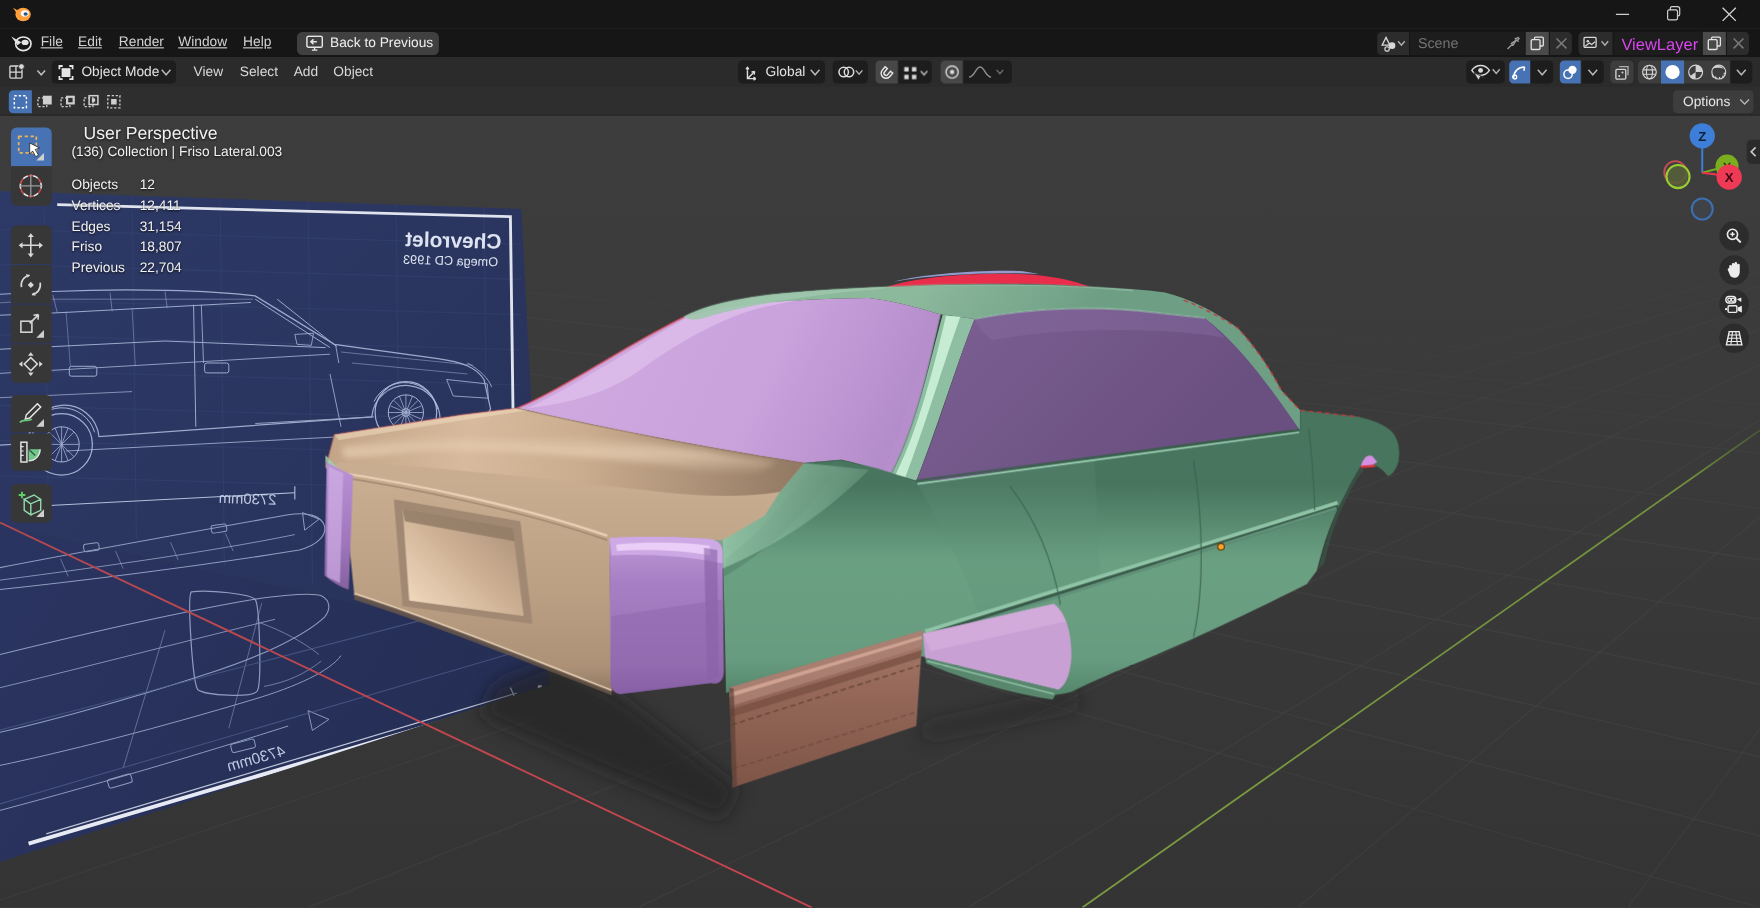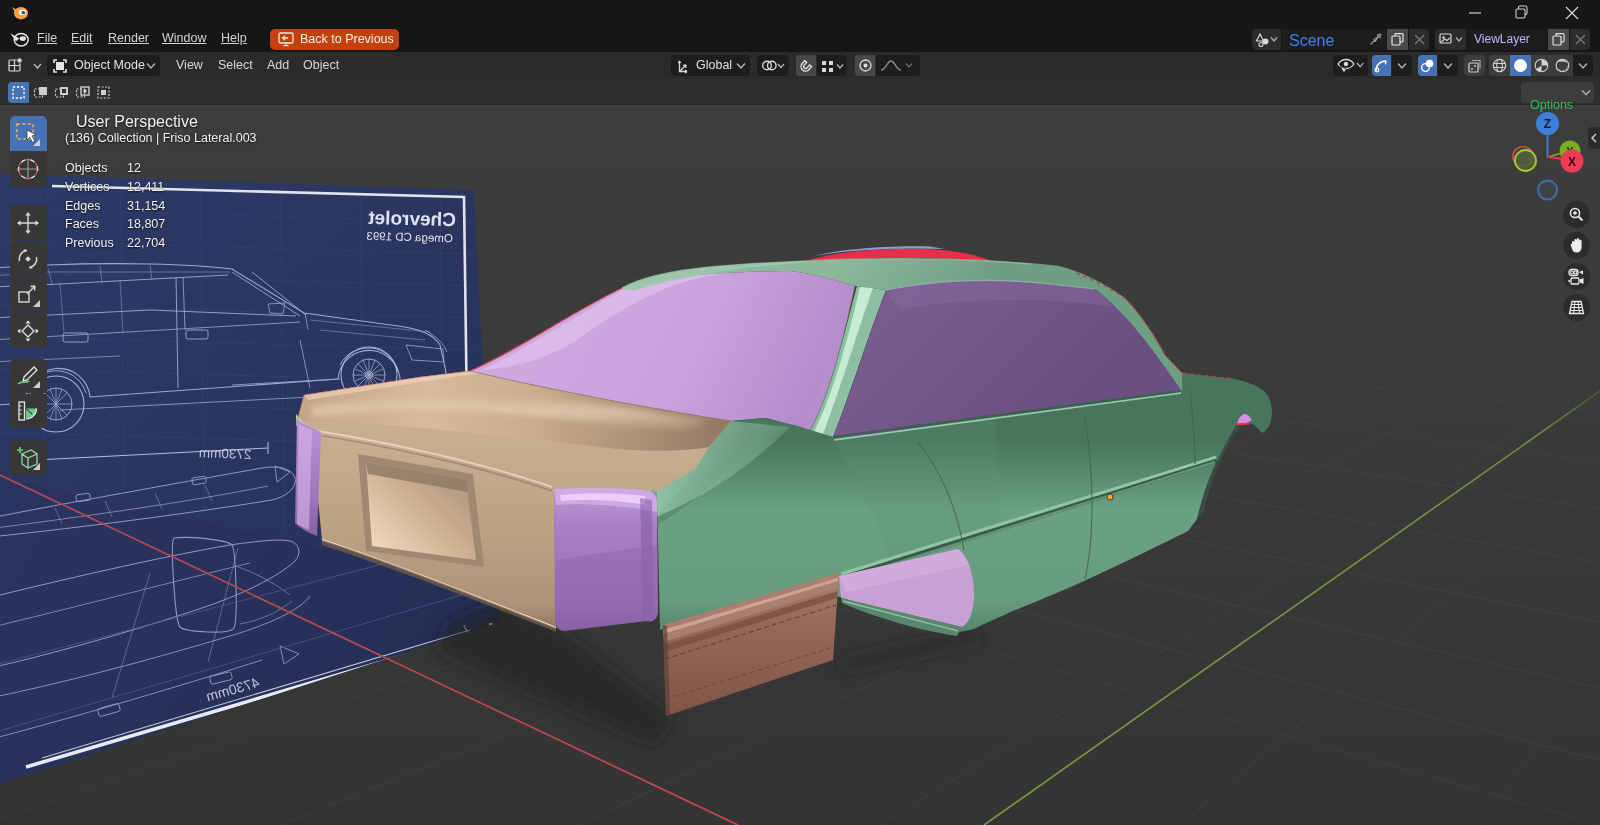--- a/index.html
+++ b/index.html
@@ -4,21 +4,21 @@
 <style>
   * { margin:0; padding:0; box-sizing:border-box; }
   html,body { width:1600px; height:825px; overflow:hidden; background:#3a3a3a;
     font-family:"Liberation Sans", sans-serif; }
   .abs { position:absolute; }
   #titlebar { position:absolute; left:0; top:0; width:1600px; height:26px; background:#161616; }
   #title-text { position:absolute; left:34px; top:5px; font-size:12.5px; color:#dadada; letter-spacing:0.2px; }
   .winbtn { position:absolute; top:0; width:46px; height:26px; color:#cfcfcf; }
   #menubar { position:absolute; left:0; top:26px; width:1600px; height:26px; background:#161616; }
   .menuitem { position:absolute; top:5px; font-size:12.5px; color:#d2d2d2;text-decoration:underline; }
-  #backbtn { position:absolute; left:270px; top:2.5px; width:129px; height:21px; background:#c2410c;
+  #backbtn { position:absolute; left:270px; top:2.5px; width:129px; height:21px; background:#404040;
     border-radius:5px; color:#efefef; font-size:12.5px; line-height:21px; }
   #toolheader { position:absolute; left:0; top:52px; width:1600px; height:27px; background:#2b2b2b; }
   .hmenu { position:absolute; top:6px; font-size:12.5px; color:#d8d8d8; }
   .pill { position:absolute; background:#1d1d1d; border-radius:4px; height:21px; top:3px; }
   #toolsettings { position:absolute; left:0; top:79px; width:1600px; height:26px; background:#2e2e2e; border-bottom:1px solid #262626; }
   #viewport { position:absolute; left:0; top:105px; width:1600px; height:720px; }
   .ovl { position:absolute; color:#f2f2f2; font-size:12.5px; text-shadow:0 1px 2px rgba(0,0,0,0.8); }
 </style>
 </head>
 <body>
@@ -435,21 +435,21 @@
   </div>
     <div class="abs" style="left:1252px;top:2.5px;width:29px;height:21px;background:#2c2c2c;border-radius:4px 0 0 4px">
     <svg class="abs" style="left:2px;top:2px" width="26" height="17" viewBox="0 0 26 17">
       <path d="M6,3 L9.5,10 L2.5,10 Z" fill="none" stroke="#d8d8d8" stroke-width="1.2"></path>
       <circle cx="11.5" cy="10.5" r="3" fill="#d8d8d8"></circle>
       <circle cx="7" cy="13.5" r="2" fill="none" stroke="#d8d8d8" stroke-width="1.1"></circle>
       <path d="M17,6.5 l3,3.5 l3,-3.5" fill="none" stroke="#b0b0b0" stroke-width="1.3"></path>
     </svg>
   </div>
   <div class="abs" style="left:1282px;top:2.5px;width:104px;height:21px;background:#1d1d1d">
-    <span style="position:absolute;left:7px;top:3.5px;font-size:16px;color:#3b82f6">Scene</span>
+    <span style="position:absolute;left:7px;top:3.5px;font-size:13px;color:#737373">Scene</span>
     <svg class="abs" style="right:3px;top:3px" width="15" height="15" viewBox="0 0 15 15">
       <path d="M9,2.5 L12.5,6 M10,3.5 L12,2 L13,3 L11.5,5 M10.5,4.5 L6,7.5 L7.5,9 Z M6.8,8.2 L2.5,12.5" fill="none" stroke="#9a9a9a" stroke-width="1.2"></path>
     </svg>
   </div>
   <div class="abs" style="left:1387px;top:2.5px;width:21px;height:21px;background:#4a4a4a">
     <svg class="abs" style="left:3px;top:3px" width="15" height="15" viewBox="0 0 15 15">
       <rect x="2" y="4" width="8" height="9" rx="1" fill="none" stroke="#e2e2e2" stroke-width="1.2"></rect>
       <path d="M5,4 V2.5 A0.8,0.8 0 0 1 5.8,1.7 L12,1.7 A1,1 0 0 1 13,2.7 L13,9 A0.8,0.8 0 0 1 12.2,9.8 L10,9.8" fill="none" stroke="#e2e2e2" stroke-width="1.2"></path>
     </svg>
   </div>
@@ -460,21 +460,21 @@
   </div>
   <div class="abs" style="left:1435px;top:2.5px;width:31px;height:21px;background:#2c2c2c;border-radius:4px 0 0 4px">
     <svg class="abs" style="left:3px;top:2px" width="27" height="17" viewBox="0 0 27 17">
       <rect x="2" y="3" width="11" height="9" rx="1" fill="none" stroke="#d8d8d8" stroke-width="1.2"></rect>
       <circle cx="5.5" cy="6.5" r="1.2" fill="#d8d8d8"></circle>
       <path d="M3,11 L7,8 L9,9.5 L12,7" fill="none" stroke="#d8d8d8" stroke-width="1.1"></path>
       <path d="M18,6.5 l3,3.5 l3,-3.5" fill="none" stroke="#b0b0b0" stroke-width="1.3"></path>
     </svg>
   </div>
   <div class="abs" style="left:1467px;top:2.5px;width:80px;height:21px;background:#1d1d1d">
-    <span style="position:absolute;left:7px;top:3.5px;font-size:12px;color:#c4b5fd">ViewLayer</span>
+    <span style="position:absolute;left:7px;top:3.5px;font-size:15px;color:#d946ef">ViewLayer</span>
   </div>
   <div class="abs" style="left:1548px;top:2.5px;width:21px;height:21px;background:#4a4a4a">
     <svg class="abs" style="left:3px;top:3px" width="15" height="15" viewBox="0 0 15 15">
       <rect x="2" y="4" width="8" height="9" rx="1" fill="none" stroke="#e2e2e2" stroke-width="1.2"></rect>
       <path d="M5,4 V2.5 A0.8,0.8 0 0 1 5.8,1.7 L12,1.7 A1,1 0 0 1 13,2.7 L13,9 A0.8,0.8 0 0 1 12.2,9.8 L10,9.8" fill="none" stroke="#e2e2e2" stroke-width="1.2"></path>
     </svg>
   </div>
   <div class="abs" style="left:1570px;top:2.5px;width:20px;height:21px;background:#2c2c2c;border-radius:0 4px 4px 0">
     <svg class="abs" style="left:4px;top:4px" width="13" height="13">
         <path d="M2,2 L11,11 M11,2 L2,11" stroke="#787878" stroke-width="1.4"></path>
@@ -729,21 +729,21 @@
 </div>
 
 <div class="ovl" style="left:76px;top:113px;font-size:16px">User Perspective</div>
 <div class="ovl" style="left:65px;top:131px;font-size:12.5px">(136) Collection | Friso Lateral.003</div>
 <div class="ovl" style="left:65px;top:161px">Objects</div>
 <div class="ovl" style="left:127px;top:161px">12</div>
 <div class="ovl" style="left:65px;top:180px">Vertices</div>
 <div class="ovl" style="left:127px;top:180px">12,411</div>
 <div class="ovl" style="left:65px;top:199px">Edges</div>
 <div class="ovl" style="left:127px;top:199px">31,154</div>
-<div class="ovl" style="left:65px;top:217px">Faces</div>
+<div class="ovl" style="left:65px;top:217px">Friso</div>
 <div class="ovl" style="left:127px;top:217px">18,807</div>
 <div class="ovl" style="left:65px;top:236px">Previous</div>
 <div class="ovl" style="left:127px;top:236px">22,704</div>
 
 <svg class="abs" style="left:1500px;top:105px" width="100" height="110" viewBox="0 0 100 110">
   <g stroke-width="1.8" fill="none">
     <line x1="47.5" y1="52" x2="47.5" y2="19" stroke="#3d7fd8"></line>
     <line x1="47.5" y1="52" x2="70" y2="46" stroke="#7bae1f"></line>
     <line x1="47.5" y1="52" x2="71" y2="55" stroke="#e8374f"></line>
   </g>
@@ -787,17 +787,17 @@
   </svg>
 </div>
 <div class="abs" style="left:1563px;top:294px;width:27px;height:27px;border-radius:50%;background:rgba(24,24,24,0.42)">
   <svg class="abs" style="left:5px;top:5px" width="17" height="17" viewBox="0 0 17 17">
     <path d="M4,2.5 H13 L15.5,14.5 H1.5 Z" fill="none" stroke="#ececec" stroke-width="1.3"></path>
     <path d="M7,2.5 L5.5,14.5 M10,2.5 L11.5,14.5 M2.8,8.5 H14.2 M3.6,5.5 H13.4 M2.2,11.5 H14.8" stroke="#ececec" stroke-width="1"></path>
   </svg>
 </div>
 
 <div class="abs" style="left:1521px;top:81.5px;width:73px;height:21px;background:#3d3d3d;border-radius:4px">
-  <span style="position:absolute;left:9px;top:16px;font-size:12.5px;color:#22c55e">Options</span>
+  <span style="position:absolute;left:9px;top:3px;font-size:12.5px;color:#e5e5e5">Options</span>
   <svg class="abs" style="right:3px;top:7px" width="10" height="8">
       <path d="M1,1.5 l4,4 l4,-4" fill="none" stroke="#b5b5b5" stroke-width="1.3"></path>
     </svg>
 </div>
 
 </body></html>

